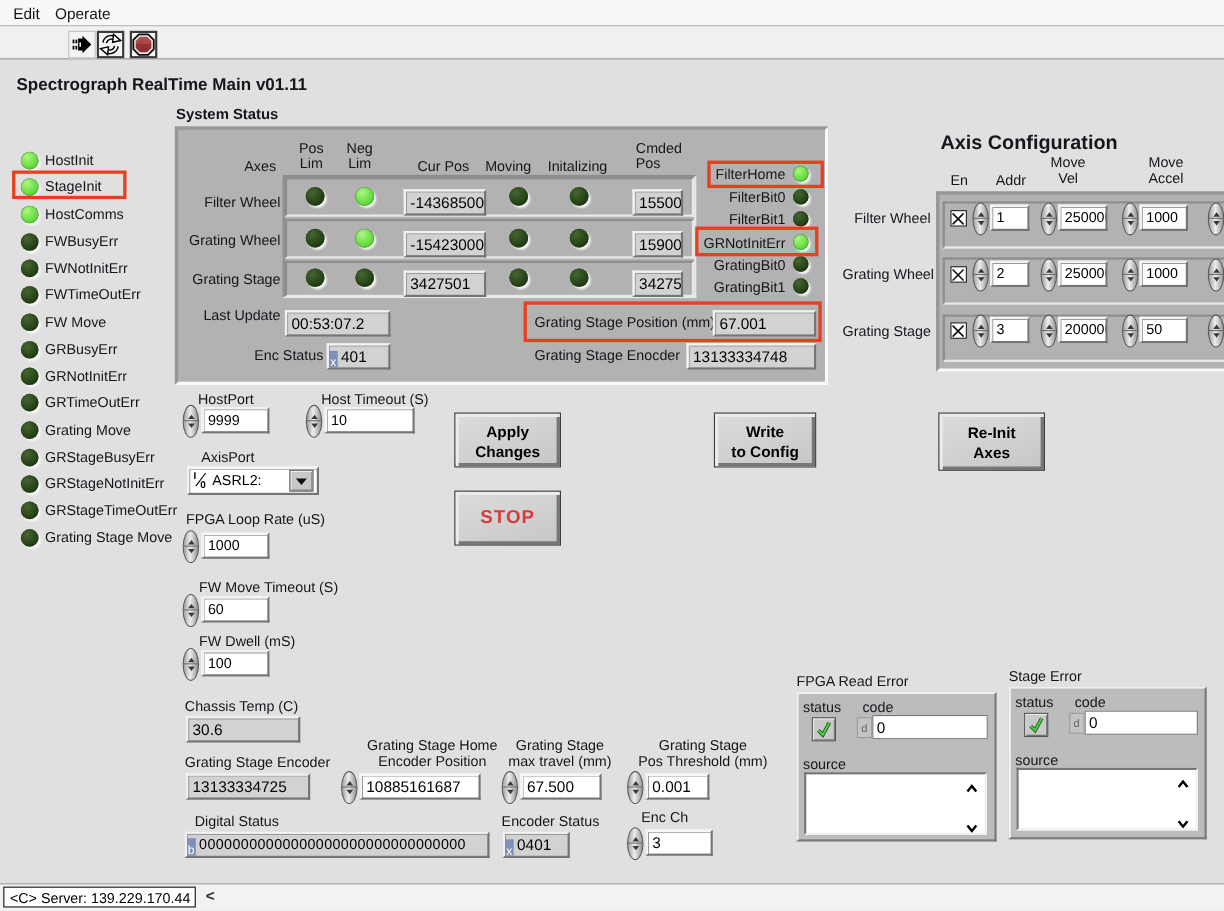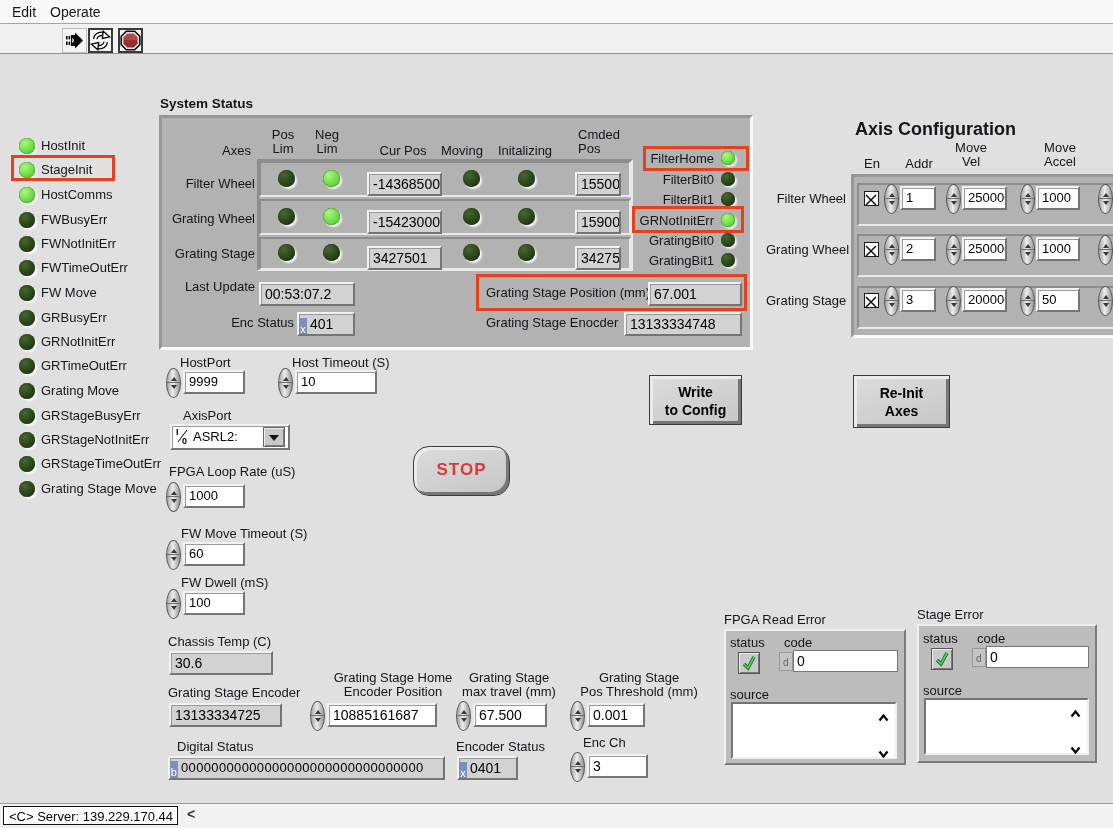--- a/index.html
+++ b/index.html
@@ -55,20 +55,21 @@
             <stop offset="0" stop-color="#b25050"></stop>
             <stop offset="0.45" stop-color="#a84444"></stop>
             <stop offset="0.5" stop-color="#963232"></stop>
             <stop offset="1" stop-color="#8e2e2e"></stop>
           </linearGradient>
         </defs>
         <polygon points="6.3,1.2 14.7,1.2 19.8,6.3 19.8,14.7 14.7,19.8 6.3,19.8 1.2,14.7 1.2,6.3" fill="#e4e4e4" stroke="#0c0c0c" stroke-width="1.6"></polygon>
         <polygon points="7.3,3.4 13.7,3.4 17.6,7.3 17.6,13.7 13.7,17.6 7.3,17.6 3.4,13.7 3.4,7.3" fill="url(#sg1)"></polygon>
       </svg></div>
 
+<div class="lbl b" style="left:15px;top:71px;font-size:15.5px;">Spectrograph RealTime Main v01.11</div>
 <div class="lbl b" style="left:160px;top:97px;font-size:13.5px;">System Status</div>
 
 <div class="led on" style="left:19px;top:138px;width:16px;height:16px;"></div>
     <div class="lbl" style="left:41px;top:139px;">HostInit</div>
 <div class="led on" style="left:19px;top:162px;width:16px;height:16px;"></div>
     <div class="lbl" style="left:41px;top:163px;">StageInit</div>
 <div class="redbox" style="left:11px;top:155px;width:104px;height:26px;"></div>
 <div class="led on" style="left:19px;top:187px;width:16px;height:16px;"></div>
     <div class="lbl" style="left:41px;top:188px;">HostComms</div>
 <div class="led" style="left:19px;top:212px;width:16px;height:16px;"></div>
@@ -243,22 +244,23 @@
 <div class="fld w s13" style="left:183px;top:484px;width:62px;">1000</div>
 <div class="lbl" style="left:181px;top:527px;">FW Move Timeout (S)</div>
 <div class="spin" style="left:166px;top:540px;"></div>
     <div class="spindiv" style="left:167px;top:554px;"></div>
 <div class="fld w s13" style="left:183px;top:542px;width:62px;">60</div>
 <div class="lbl" style="left:181px;top:576px;">FW Dwell (mS)</div>
 <div class="spin" style="left:166px;top:589px;"></div>
     <div class="spindiv" style="left:167px;top:603px;"></div>
 <div class="fld w s13" style="left:183px;top:591px;width:62px;">100</div>
 
+<div class="btn" style="left:413px;top:375px;width:97px;height:50px;padding-top:7px;line-height:18px;">Apply<br>Changes</div>
 <div class="btn" style="left:649px;top:375px;width:93px;height:50px;padding-top:7px;line-height:18px;">Write<br>to Config</div>
-<div class="btn" style="left:413px;top:446px;width:97px;height:50px;padding-top:13px;font-size:17px;letter-spacing:1px;color:#d63a3a;border-radius:16px;">STOP</div>
+<div class="btn" style="left:413px;top:446px;width:97px;height:50px;padding-top:13px;font-size:17px;letter-spacing:1px;color:#d63a3a;">STOP</div>
 
 <div class="lbl" style="left:168px;top:635px;">Chassis Temp (C)</div>
 <div class="fld" style="left:169px;top:651px;width:104px;">30.6</div>
 <div class="lbl" style="left:168px;top:686px;">Grating Stage Encoder</div>
 <div class="fld" style="left:169px;top:703px;width:113px;">13133334725</div>
 <div class="lbl c" style="left:323px;top:671px;width:140px;">Grating Stage Home<br>Encoder Position</div>
 <div class="spin" style="left:310px;top:701px;"></div>
     <div class="spindiv" style="left:311px;top:715px;"></div>
 <div class="fld w" style="left:327px;top:703px;width:110px;">10885161687</div>
 <div class="lbl c" style="left:439px;top:671px;width:140px;">Grating Stage<br>max travel (mm)</div>

